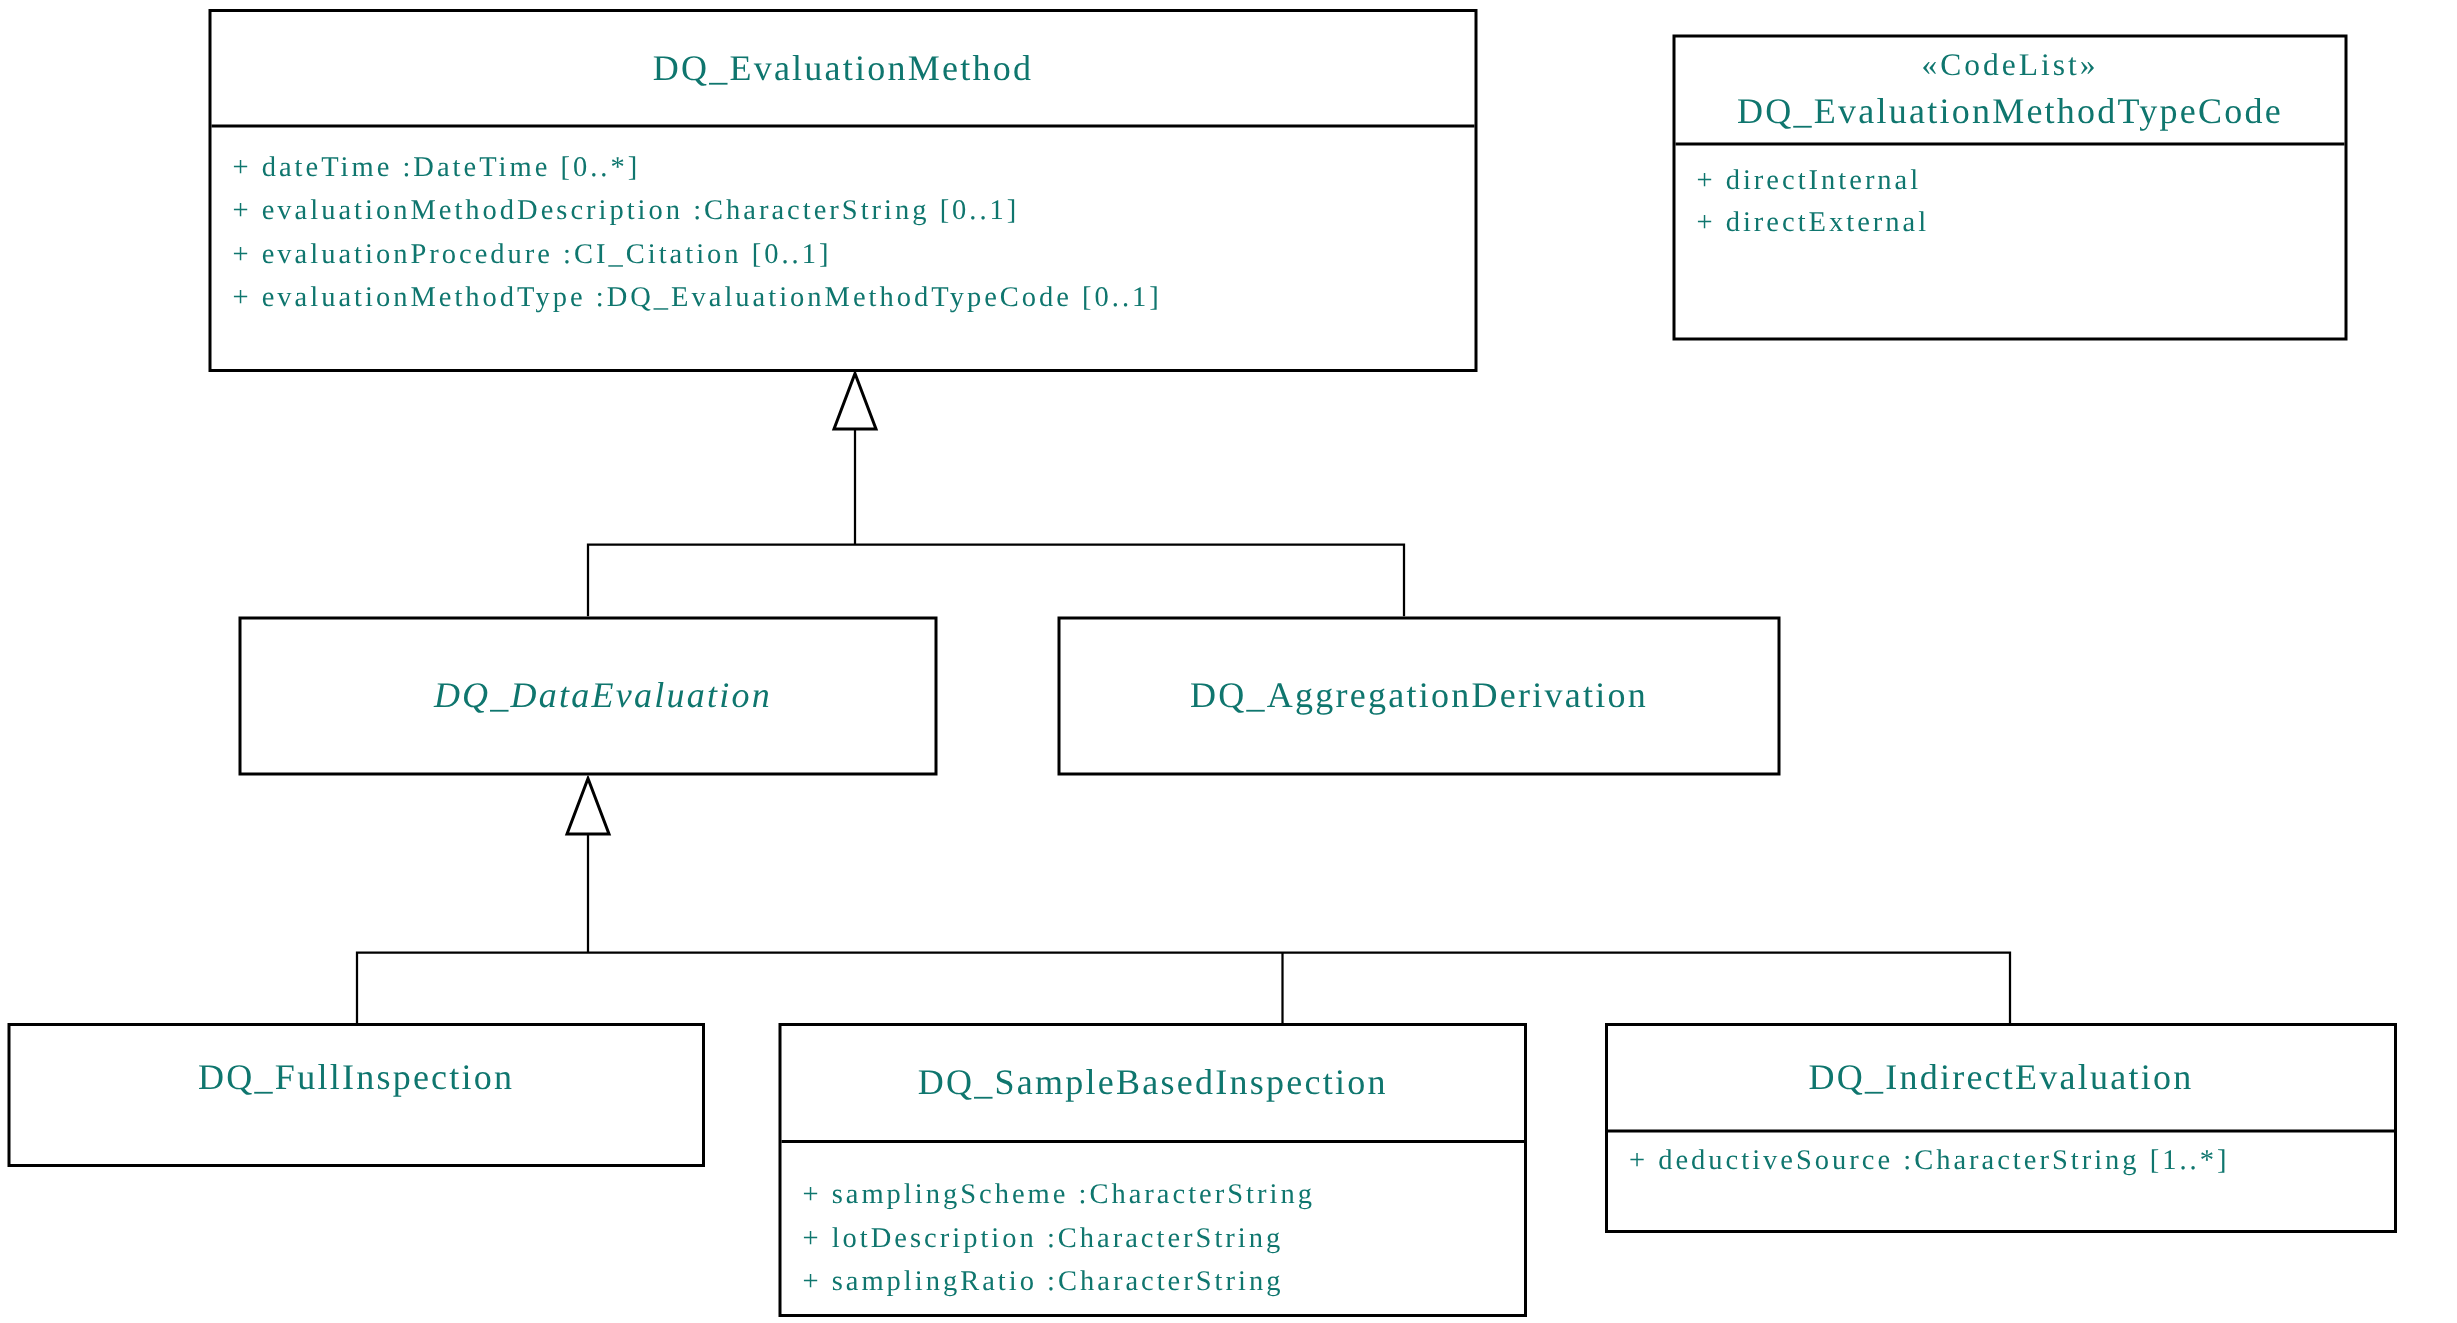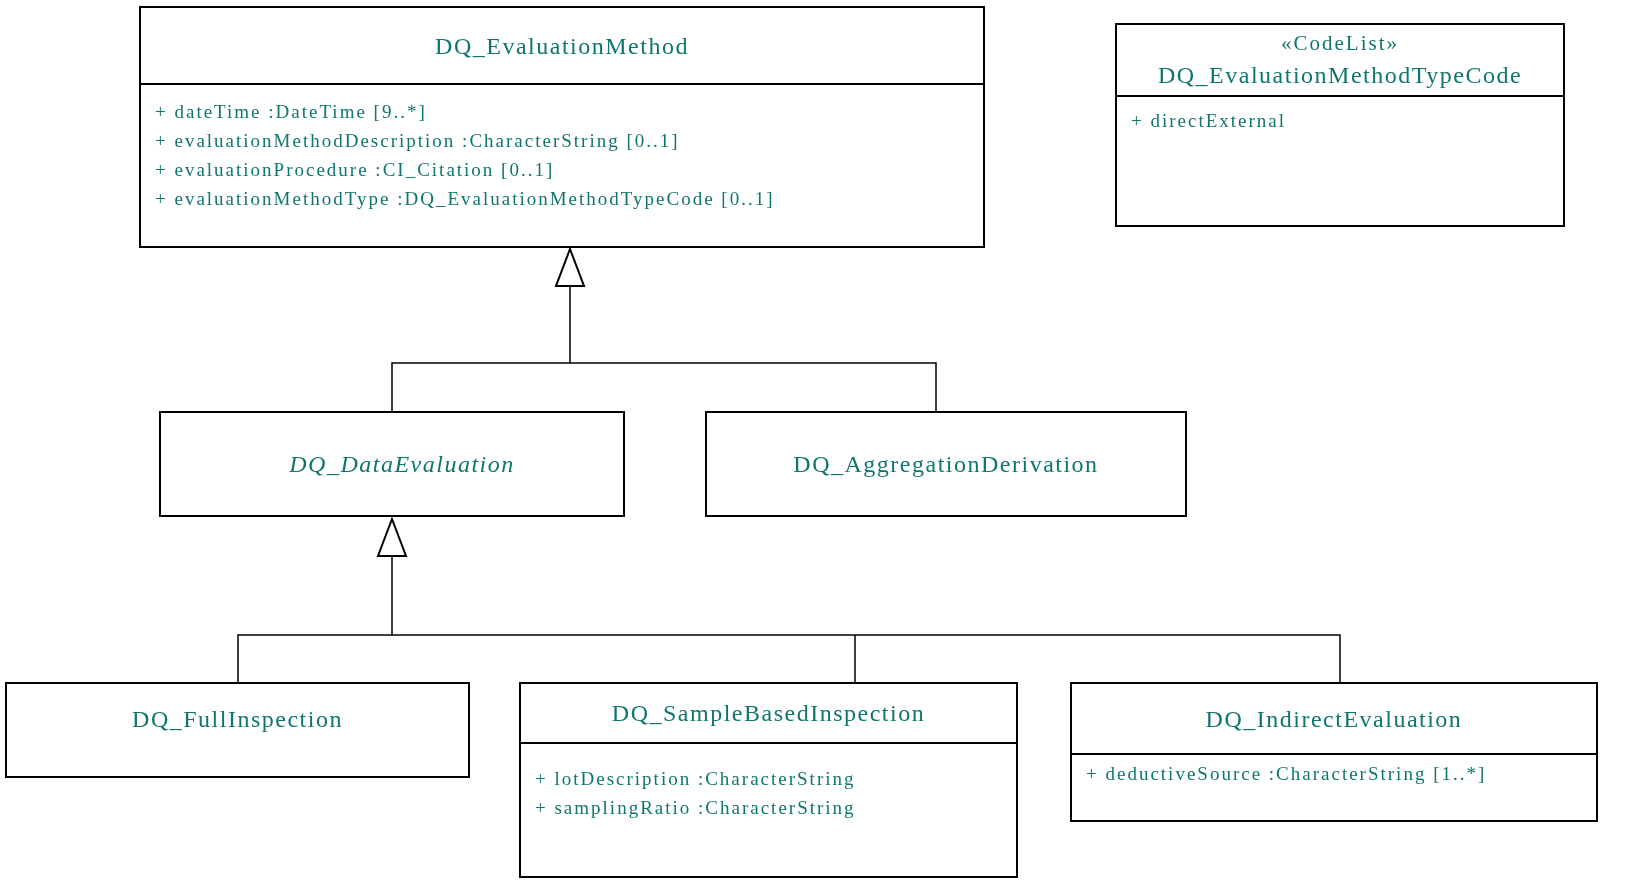--- a/index.html
+++ b/index.html
@@ -52,33 +52,34 @@
       <line x1="855" y1="635" x2="855" y2="682"></line>
       <polygon points="392,519 406,556 378,556" fill="#ffffff" stroke-width="2"></polygon>
     </g>
   </svg>
 
   <div class="uml-class" style="left:139px; top:6px; width:846px; height:242px;">
     <div class="title sep" style="height:77px;">
       <div class="cls-name">DQ_EvaluationMethod</div>
     </div>
     <div class="attrs">
-      <div class="attr">+ dateTime :DateTime [9..*]</div>
+      <div class="attr">+ dateTime :DateTime [0..*]</div>
       <div class="attr">+ evaluationMethodDescription :CharacterString [0..1]</div>
       <div class="attr">+ evaluationProcedure :CI_Citation [0..1]</div>
       <div class="attr">+ evaluationMethodType :DQ_EvaluationMethodTypeCode [0..1]</div>
     </div>
   </div>
 
   <div class="uml-class" style="left:1115px; top:23px; width:450px; height:204px;">
     <div class="title sep" style="height:72px;">
       <div class="stereotype">«CodeList»</div>
       <div class="cls-name">DQ_EvaluationMethodTypeCode</div>
     </div>
     <div class="attrs" style="padding-top:10px;">
+      <div class="attr" style="line-height:28px;">+ directInternal</div>
       <div class="attr" style="line-height:28px;">+ directExternal</div>
     </div>
   </div>
 
   <div class="uml-class" style="left:159px; top:411px; width:466px; height:106px;">
     <div class="title" style="height:102px;padding-left:20px;">
       <div class="cls-name italic">DQ_DataEvaluation</div>
     </div>
   </div>
 
@@ -88,24 +89,25 @@
     </div>
   </div>
 
   <div class="uml-class" style="left:5px; top:682px; width:465px; height:96px;">
     <div class="title" style="height:92px; padding-bottom:22px;">
       <div class="cls-name">DQ_FullInspection</div>
     </div>
   </div>
 
   <div class="uml-class" style="left:519px; top:682px; width:499px; height:196px;">
-    <div class="title sep" style="height:60px;">
+    <div class="title sep" style="height:78px;">
       <div class="cls-name">DQ_SampleBasedInspection</div>
     </div>
     <div class="attrs" style="padding-top:20px;">
+      <div class="attr">+ samplingScheme :CharacterString</div>
       <div class="attr">+ lotDescription :CharacterString</div>
       <div class="attr">+ samplingRatio :CharacterString</div>
     </div>
   </div>
 
   <div class="uml-class" style="left:1070px; top:682px; width:528px; height:140px;">
     <div class="title sep" style="height:71px;">
       <div class="cls-name">DQ_IndirectEvaluation</div>
     </div>
     <div class="attrs" style="padding-top:4px;">

